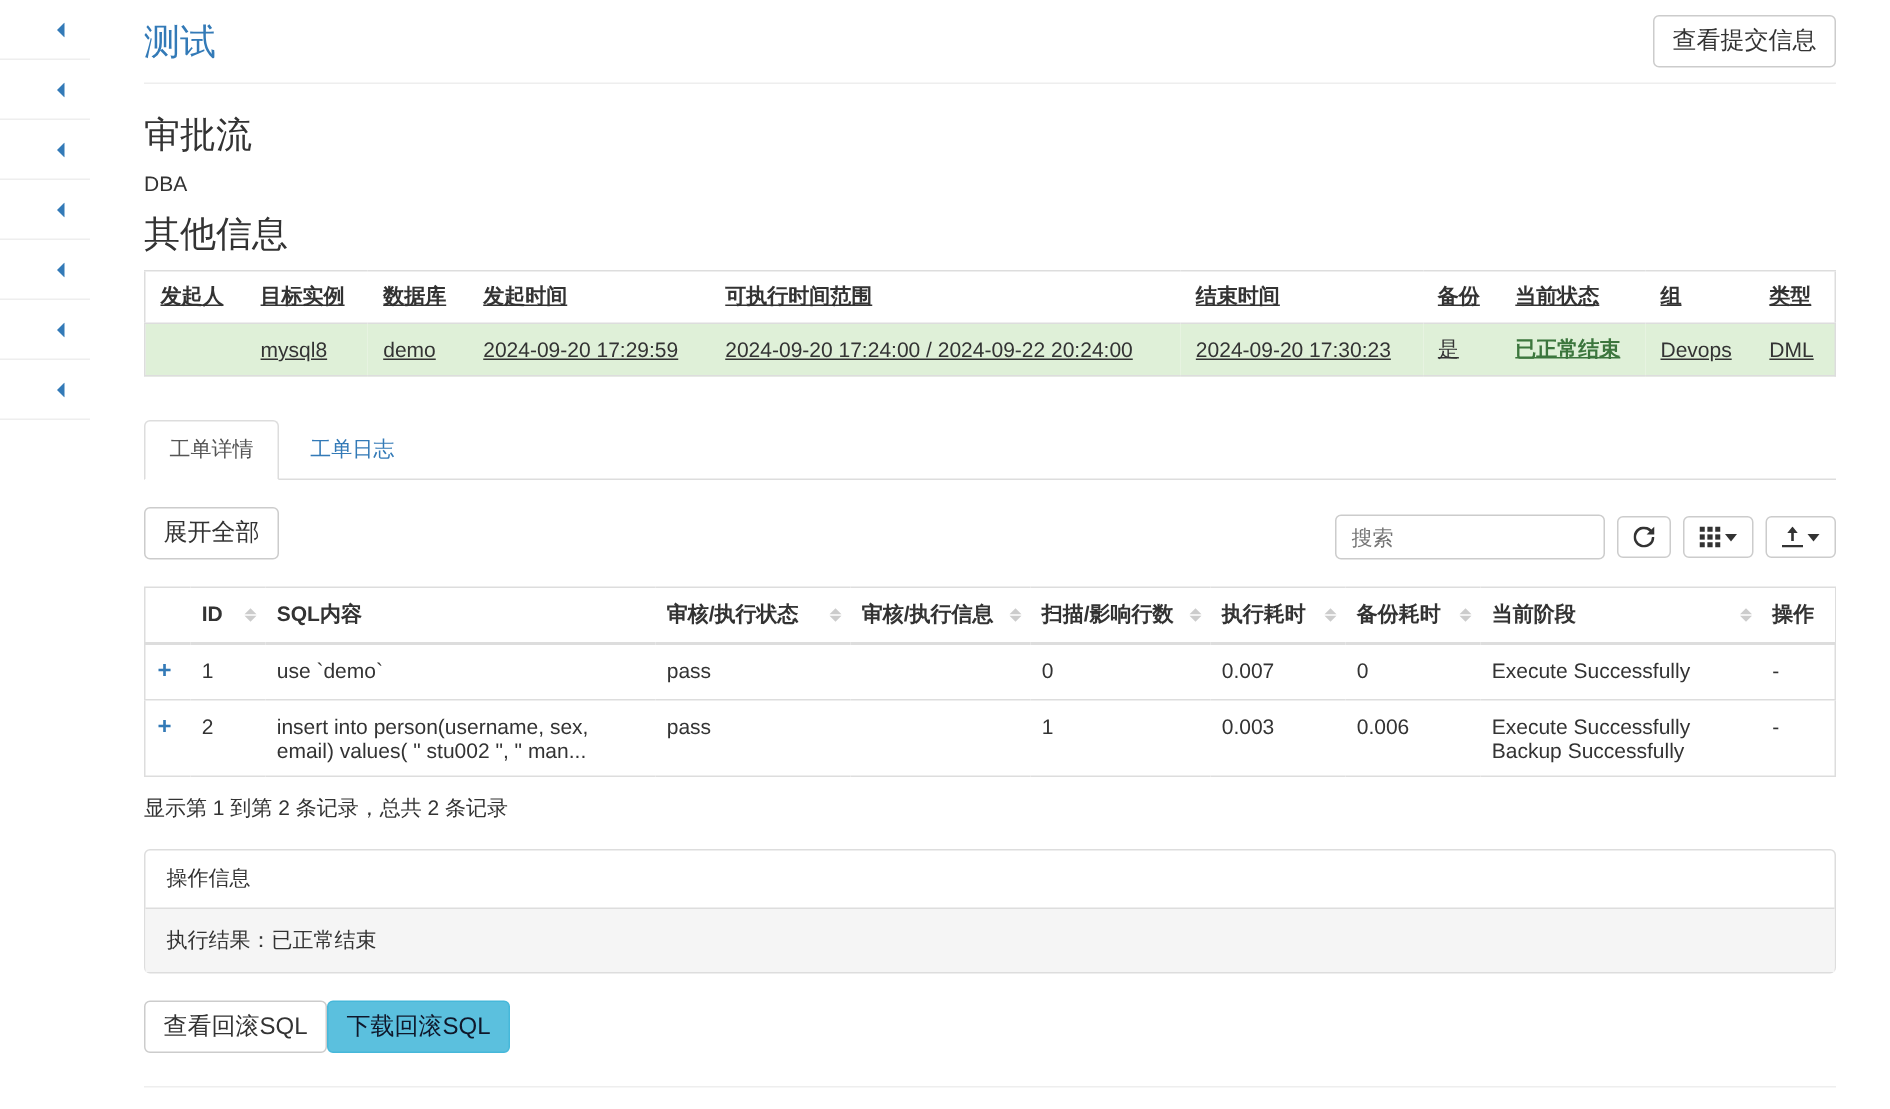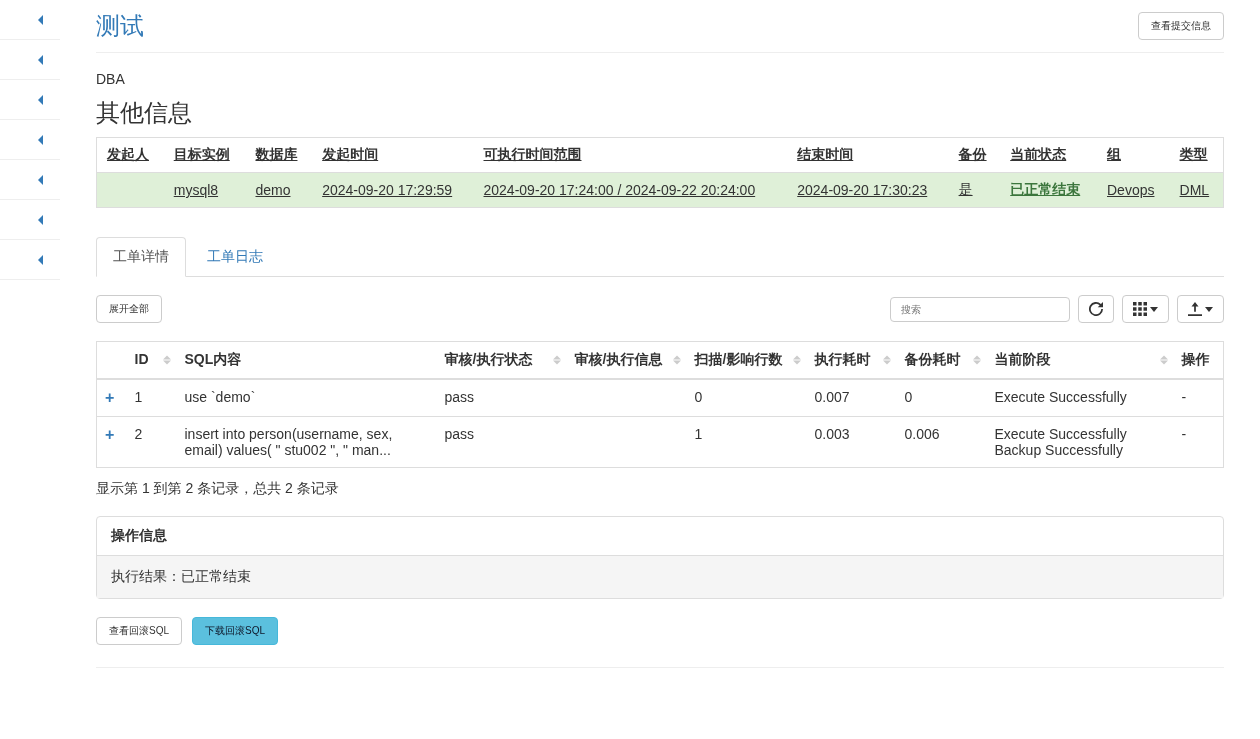--- a/index.html
+++ b/index.html
@@ -3,50 +3,50 @@
 <meta charset="utf-8">
 <style>
 * { box-sizing: border-box; margin: 0; padding: 0; }
 body { font-family: "Helvetica Neue", Helvetica, Arial, "Microsoft YaHei", sans-serif; font-size: 14px; color: #333; background: #fff; }
 .sidebar { position: fixed; left: 0; top: 0; width: 60px; height: 100%; background: #fff; }
 .sidebar-item { display: flex; justify-content: flex-end; align-items: center; height: 40px; padding-right: 14px; border-bottom: 1px solid #eee; cursor: pointer; }
 .sidebar-item svg { width: 10px; height: 10px; fill: #337ab7; }
 .main { margin-left: 60px; padding: 10px 36px 30px 36px; }
 .header-row { display: flex; align-items: center; gap: 13px; border-bottom: 1px solid #eee; padding-bottom: 10px; margin-bottom: 18px; justify-content: space-between; }
 .title { color: #337ab7; font-size: 24px; font-weight: 500; }
-.btn { display: inline-block; padding: 6px 12px; border: 1px solid #ccc; border-radius: 4px; background: #fff; font-size: 10px; cursor: pointer; color: #333; }
+.btn { display: inline-block; padding: 6px 12px; border: 1px solid #ccc; border-radius: 4px; background: #fff; font-size: 16px; cursor: pointer; color: #333; }
 .btn-info { background: #5bc0de; border-color: #46b8da; color: #0f172a; }
 .section-heading { font-size: 24px; font-weight: 500; margin-bottom: 8px; margin-top: 10px; }
 .sub-text { font-size: 14px; margin-bottom: 4px; }
 .info-table { width: 100%; border-collapse: collapse; border: 1px solid #ddd; margin-top: 8px; }
 .info-table th, .info-table td { padding: 8px 10px; text-align: left; border-top: 1px solid #ddd; font-size: 14px; text-decoration: underline; }
 .info-table th { background: #fff; font-weight: 700; }
 .info-table tbody tr { background: #dff0d8; }
 .status-ok { color: #3c763d; font-weight: 700; }
 .tabs { margin-top: 28px; border-bottom: 1px solid #ddd; }
 .tab { display: inline-block; padding: 10px 16px; cursor: pointer; color: #337ab7; border: 1px solid transparent; border-bottom: none; position: relative; top: 1px; }
 .tab.active { border-color: #ddd; border-bottom: 1px solid #fff; border-radius: 4px 4px 0 0; color: #555; background: #fff; text-align: right; }
 .toolbar { display: flex; justify-content: space-between; align-items: flex-end; margin-top: 18px; }
 .toolbar-right { display: flex; gap: 8px; align-items: center; }
-.search-input { padding: 6px 10px; border: 1px solid #ccc; border-radius: 4px; width: 180px; font-size: 10px; }
+.search-input { padding: 6px 10px; border: 1px solid #ccc; border-radius: 4px; width: 180px; font-size: 14px; }
 .icon-btn { padding: 6px 10px; border: 1px solid #ccc; border-radius: 4px; background: #fff; cursor: pointer; display: inline-flex; align-items: center; gap: 3px; }
 .icon-btn svg { width: 14px; height: 14px; fill: #333; }
 .data-table { width: 100%; border-collapse: collapse; border: 1px solid #ddd; margin-top: 18px; }
 .data-table th, .data-table td { padding: 9px 8px; text-align: left; border-top: 1px solid #ddd; font-size: 14px; vertical-align: top; }
 .data-table th { background: #fff; font-weight: 700; position: relative; border-bottom: 2px solid #ddd; }
 .sort-icons { position: absolute; right: 6px; top: 50%; transform: translateY(-50%); display: flex; flex-direction: column; gap: 1px; }
 .sort-icons span { width: 0; height: 0; border-left: 4px solid transparent; border-right: 4px solid transparent; }
 .sort-up { border-bottom: 4px solid #ccc; }
 .sort-down { border-top: 4px solid #ccc; }
 .expand-icon { color: #337ab7; font-weight: 900; font-size: 16px; cursor: pointer; }
 .pager-info { margin-top: 12px; font-size: 14px; }
 .panel { border: 1px solid #ddd; border-radius: 4px; margin-top: 18px; }
-.panel-head { padding: 10px 14px; border-bottom: 1px solid #ddd; font-weight: 700; }
+.panel-head { padding: 10px 14px; border-bottom: 1px solid #ddd; font-weight: 400; }
 .panel-body { padding: 12px 14px; background: #f5f5f5; }
-.action-row { margin-top: 18px; display: flex; gap: 10px; }
+.action-row { margin-top: 18px; display: flex; }
 hr.sep { margin-top: 22px; border: none; border-top: 1px solid #eee; }
 .caret-down { width: 0; height: 0; border-left: 4px solid transparent; border-right: 4px solid transparent; border-top: 5px solid #333; display: inline-block; }
 </style>
 </head>
 <body>
 
 <div class="sidebar">
   <div class="sidebar-item">
       <svg viewBox="0 0 10 10">
         <path d="M7 0 L2 5 L7 10 Z"></path>
@@ -84,20 +84,21 @@
     </div>
 </div>
 
 <div class="main">
 
   <div class="header-row">
     <span class="title">测试</span>
     <button class="btn">查看提交信息</button>
   </div>
 
+  <div class="section-heading">审批流</div>
   <div class="sub-text">DBA</div>
 
   <div class="section-heading">其他信息</div>
 
   <table class="info-table">
     <thead>
       <tr>
         <th>发起人</th>
         <th>目标实例</th>
         <th>数据库</th>

